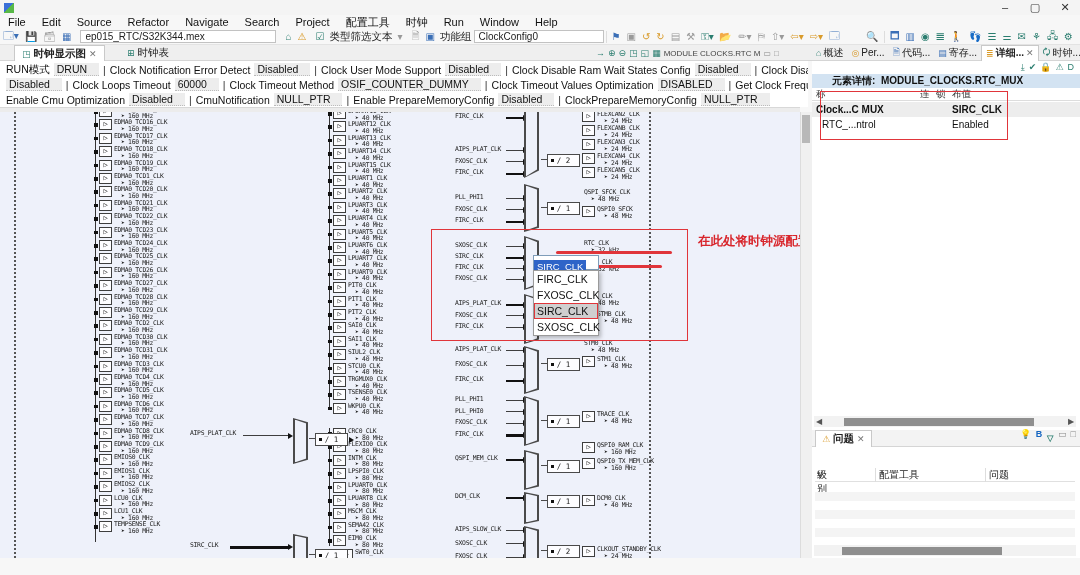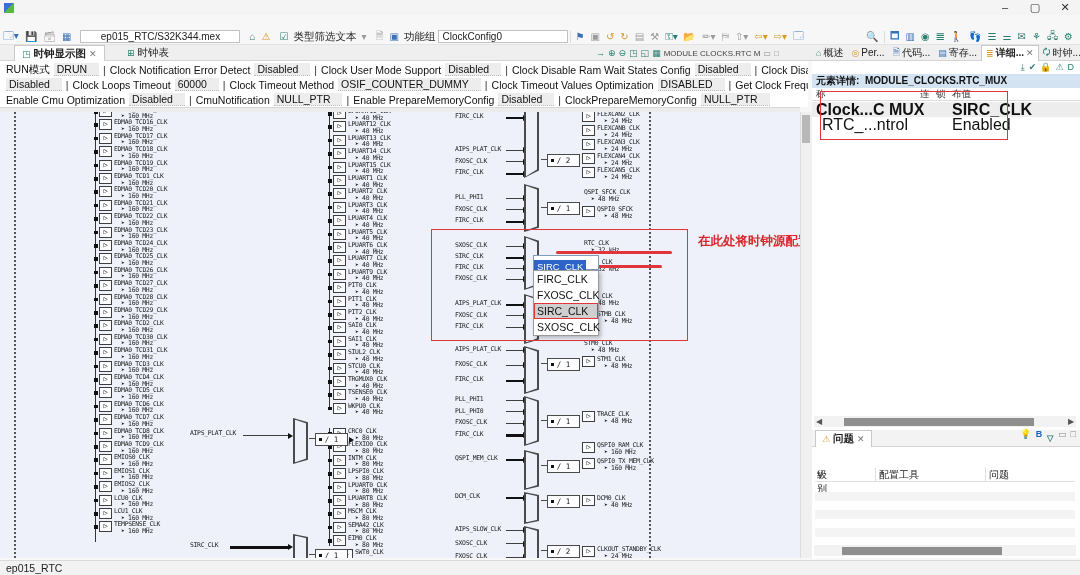--- a/index.html
+++ b/index.html
@@ -15,21 +15,21 @@
 
   
   .menubar { position:absolute; left:0; top:15px; width:1080px; height:14px; background:#f7f7f7; display:flex; align-items:center; font-size:11px; color:#111; }
   .menuitem { padding:0 8px; }
 
   
   .toolbar { position:absolute; left:0; top:29px; width:1080px; height:16px; background:#f7f7f7; display:flex; align-items:center; font-size:10.5px; color:#222; border-bottom:1px solid #e3e3e3; }
   .tbicon { font-size:10px; padding:0 3px; color:#2a7d6f; }
   .tbicon.gray { color:#9a9a9a; } .tbicon.amber { color:#d99b2b; } .tbicon.blue { color:#3b6fb6; }
   .tbfield { background:#fff; border:1px solid #c2c2c2; height:13px; line-height:12px; padding:0 4px; font-size:10px; color:#222; }
-  .mexfield { width:160px; margin:10px 6px;text-align:center; }
+  .mexfield { width:196px; margin:10px 6px; }
   .cfgfield { width:130px; }
   .tbbtn { display:flex; align-items:center; gap:2px; padding:0 3px; }
   .tbsep { width:1px; height:12px; background:#ddd; margin:0 2px; }
   .tblabel { padding:0 2px; }
   .iconcluster { display:flex; align-items:center; }
 
   
   .tabrow { position:absolute; left:0; top:45px; width:1080px; height:16px; background:#efefef; border-bottom:1px solid #d5d5d5; font-size:10.5px; color:#222; }
   .edtab { position:absolute; top:0; height:16px; display:flex; align-items:center; gap:3px; padding:0 7px; }
   .edtab.active { background:#fff; border:1px solid #c9c9c9; border-bottom:none; font-weight:bold; }
@@ -88,24 +88,24 @@
 
   
   .rpanel { position:absolute; left:812px; top:45px; width:268px; height:513px; background:#fff; }
   .rtabs { position:absolute; left:0; top:0; width:268px; height:16px; background:#efefef; border-bottom:1px solid #d5d5d5; display:flex; align-items:center; font-size:10px; color:#222; }
   .rtab { display:flex; align-items:center; gap:2px; padding:0 4px; height:16px; white-space:nowrap; }
   .rtab.active { background:#fff; border:1px solid #c9c9c9; border-bottom:none; font-weight:bold; }
   .rticn { font-size:9px; color:#2a7d6f; }
   .rticn.home { color:#2a7d6f; } .rticn.amber { color:#d99b2b; } .rticn.blue { color:#3b6fb6; }
   .dtoolrow { position:absolute; left:0; top:17px; width:268px; height:12px; display:flex; justify-content:flex-end; gap:4px; padding-right:6px; font-size:9px; }
   .dticon { color:#2a7d6f; } .dticon.amber { color:#c59327; }
-  .dethdr { position:absolute; left:0; top:29px; width:268px; height:14px; background:#d3e3f2; font-size:10px; font-weight:bold; color:#111; line-height:14px; padding-left:4px; white-space:nowrap; }
+  .dethdr { position:absolute; left:0; top:29px; width:268px; height:14px; background:#d3e3f2; font-size:10px; font-weight:bold; color:#111; line-height:14px; padding-left:20px; white-space:nowrap; }
   .detcols { position:absolute; left:0; top:43px; width:268px; height:13px; font-size:9.5px; color:#333; border-bottom:1px solid #ddd; }
   .detcols span { position:absolute; top:0; }
-  .detrow { position:absolute; left:0; width:268px; height:15px; font-size:16px; color:#111; }
+  .detrow { position:absolute; left:0; width:268px; height:15px; font-size:10px; color:#111; }
   .detrow span { position:absolute; top:0; line-height:15px; white-space:nowrap; }
   .detrow.sel { background:#ededed; font-weight:bold; }
   .redbox2 { position:absolute; left:8px; top:46px; width:188px; height:49px; border:1.6px solid #e0353a; z-index:4; }
 
   
   .hscroll { position:absolute; left:2px; width:262px; height:11px; background:#f2f2f2; }
   .hscroll .arrow { position:absolute; top:0; width:10px; height:11px; color:#555; font-size:8px; line-height:11px; text-align:center; }
   .hscroll .thumb { position:absolute; top:1.5px; height:8px; background:#8f8f8f; }
   .probtabs { position:absolute; left:0; top:385px; width:268px; height:17px; background:#f3f3f3; border-bottom:1px solid #d5d5d5; display:flex; align-items:center; font-size:10.5px; }
   .probtab { display:flex; align-items:center; gap:3px; background:#fff; border:1px solid #c9c9c9; border-bottom:none; height:17px; padding:0 6px; font-weight:bold; color:#222; }
@@ -127,20 +127,34 @@
 
   <div class="titlebar">
     <span class="appicon"></span>
     <span class="winctrls">
       <span class="winctrl">–</span>
       <span class="winctrl">▢</span>
       <span class="winctrl">✕</span>
     </span>
   </div>
 
+  <div class="menubar" id="menubar">
+      <span class="menuitem">File</span>
+      <span class="menuitem">Edit</span>
+      <span class="menuitem">Source</span>
+      <span class="menuitem">Refactor</span>
+      <span class="menuitem">Navigate</span>
+      <span class="menuitem">Search</span>
+      <span class="menuitem">Project</span>
+      <span class="menuitem">配置工具</span>
+      <span class="menuitem">时钟</span>
+      <span class="menuitem">Run</span>
+      <span class="menuitem">Window</span>
+      <span class="menuitem">Help</span>
+    </div>
 
   <div class="toolbar">
     <span class="iconcluster" id="tb-left">
         <span class="tbicon blue">🗔▾</span>
         <span class="tbicon gray">💾</span>
         <span class="tbicon gray">🗃</span>
         <span class="tbicon blue">▦</span>
       </span>
     <span class="tbfield mexfield">ep015_RTC/S32K344.mex</span>
     <span class="tbicon">⌂</span>
@@ -1047,16 +1061,13 @@
         <div class="probrow alt" style="top: 465px;"></div>
         <div class="probrow" style="top: 474px;"></div>
         <div class="probrow alt" style="top: 483px;"></div>
         <div class="probrow" style="top: 492px;"></div>
       </div>
     <div class="hscroll" style="top:500px">
       <span class="thumb" style="left:28px;width:160px"></span>
     </div>
   </div>
 
-  <div class="statusbar">
-    <span>ep015_RTC</span>
-  </div>
 </div>
 
 </body></html>

